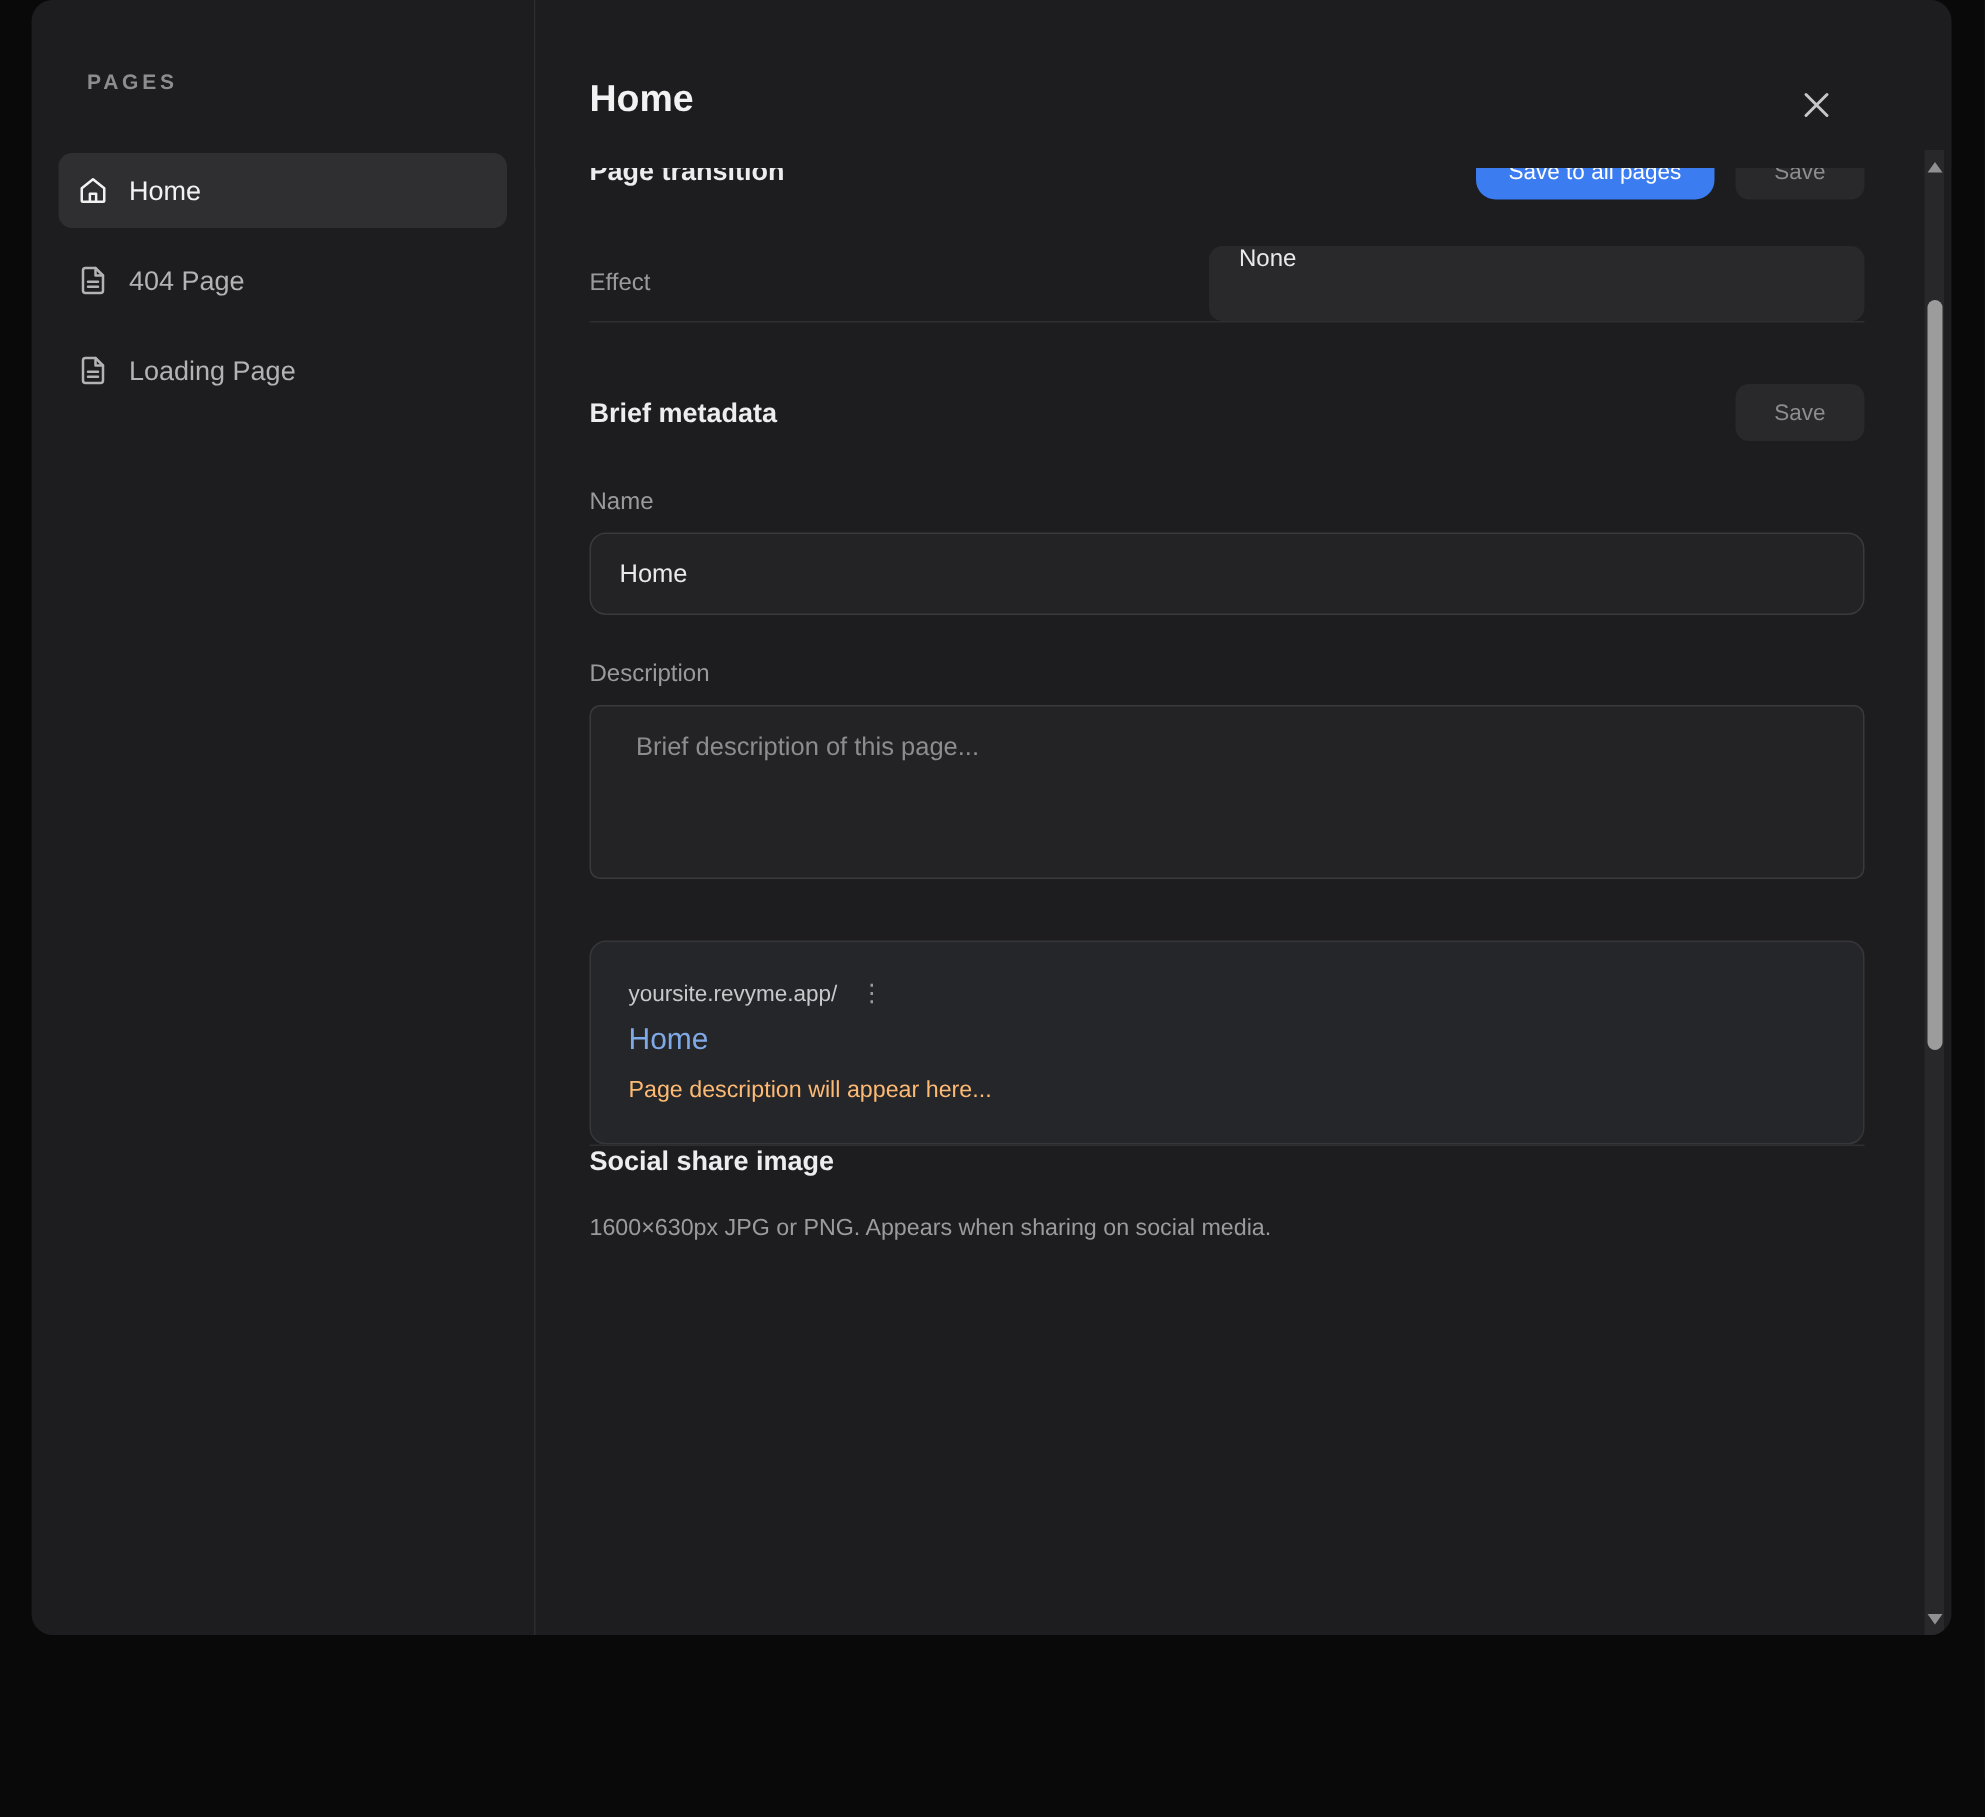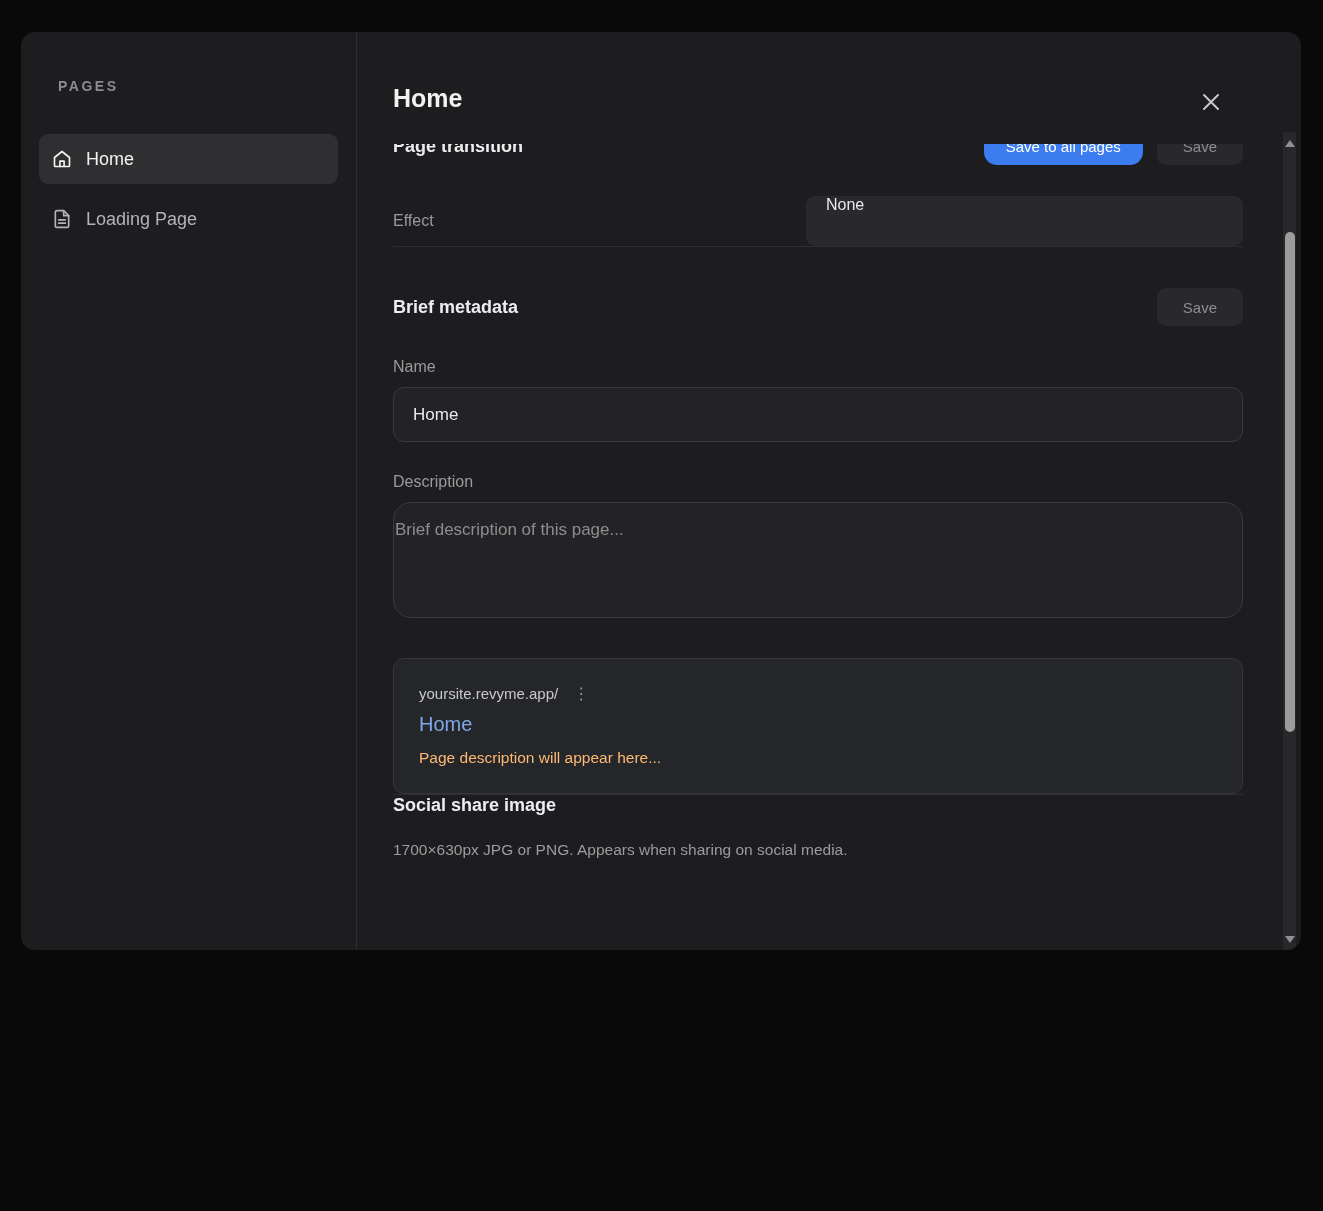--- a/index.html
+++ b/index.html
@@ -7,22 +7,22 @@
   body {
     background:#090909;
     font-family:"Liberation Sans", sans-serif;
     color:#e8e8e8;
     overflow:hidden;
     position:relative;
   }
 
   
   .modal {
-    position:absolute; left:21px; top:32px;
-    width:1280px; height:918px;
+    position:absolute; left:21px; top:0;
+    width:1280px; height:1090px;
     background:#1d1d1f;
     border-radius:14px;
     display:flex;
     overflow:hidden;
   }
 
   
   .sidebar {
     width:336px; flex:0 0 336px;
     border-right:1px solid #2d2d2f;
@@ -126,23 +126,23 @@
     border-radius:11px;
     color:#e9e9eb; font-size:17px;
     padding:0 19px;
     font-family:"Liberation Sans", sans-serif;
     outline:none;
   }
   textarea.text-area {
     width:100%; height:116px;
     background:#232325;
     border:1px solid #3a3a3c;
-    border-radius:18px;
+    border-radius:7px;
     color:#e9e9eb; font-size:17px;
-    padding:17px 1px;
+    padding:17px 30px;
     resize:none;
     font-family:"Liberation Sans", sans-serif;
     outline:none;
   }
   textarea.text-area::placeholder, .text-input::placeholder { color:#8d8d8f; }
 
   .preview-card {
     margin-top:36px;
     border:1px solid #37373b;
     background:#252629;
@@ -217,20 +217,30 @@
         <span>Home</span>
       </div>
       <div class="side-item">
         <span class="icn">
           <svg viewBox="0 0 24 24" fill="none" stroke-width="2" stroke-linecap="round" stroke-linejoin="round">
             <path d="M14 2 H6 a2 2 0 0 0 -2 2 v16 a2 2 0 0 0 2 2 h12 a2 2 0 0 0 2 -2 V8 Z"></path>
             <path d="M14 2 v6 h6"></path>
             <path d="M8 13 h8 M8 17 h8"></path>
           </svg>
         </span>
+        <span>404 Page</span>
+      </div>
+      <div class="side-item">
+        <span class="icn">
+          <svg viewBox="0 0 24 24" fill="none" stroke-width="2" stroke-linecap="round" stroke-linejoin="round">
+            <path d="M14 2 H6 a2 2 0 0 0 -2 2 v16 a2 2 0 0 0 2 2 h12 a2 2 0 0 0 2 -2 V8 Z"></path>
+            <path d="M14 2 v6 h6"></path>
+            <path d="M8 13 h8 M8 17 h8"></path>
+          </svg>
+        </span>
         <span>Loading Page</span>
       </div>
     </nav>
   </aside>
 
   <main class="main">
 
     <div class="main-header">
       <h1 class="main-title">Home</h1>
       <button class="close-btn" aria-label="Close">
@@ -282,21 +292,21 @@
             </div>
             <div class="preview-title">Home</div>
             <div class="preview-desc">Page description will appear here...</div>
           </div>
         </section>
 
         <hr class="divider hr2">
 
         <section>
           <h2 class="sec-heading social-heading">Social share image</h2>
-          <p class="social-sub">1700×630px JPG or PNG. Appears when sharing on social media.</p>
+          <p class="social-sub">1600×630px JPG or PNG. Appears when sharing on social media.</p>
         </section>
 
       </div>
     </div>
 
     <div class="scrollbar">
       <div class="sb-arrow sb-up">
           <div class="tri-up"></div>
         </div>
       <div class="sb-thumb"></div>

